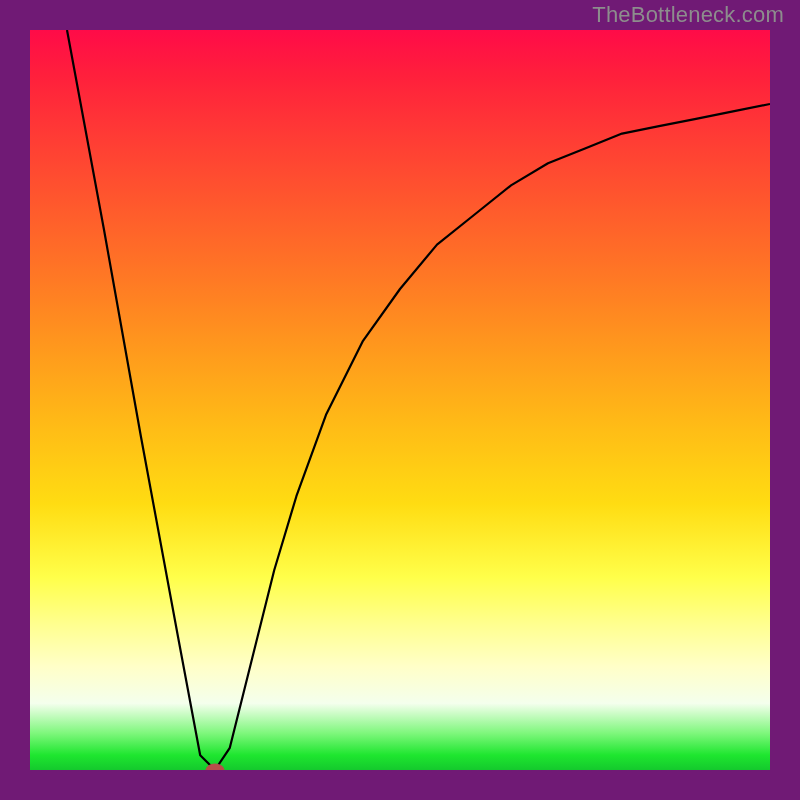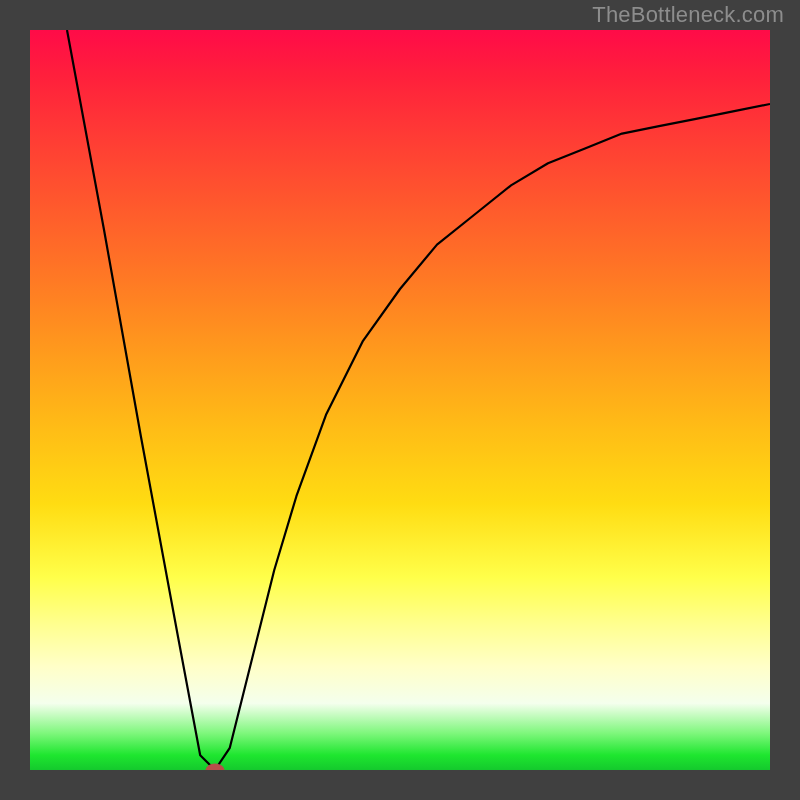--- a/index.html
+++ b/index.html
@@ -8,21 +8,21 @@
     width: 800px;
     height: 800px;
     background: #000;
     font-family: Arial, Helvetica, sans-serif;
     overflow: hidden;
   }
   .frame {
     position: relative;
     width: 800px;
     height: 800px;
-    background: #404040;
+    background: #701a75;
   }
   .plot-area {
     position: absolute;
     left: 30px;
     top: 30px;
     width: 740px;
     height: 740px;
     background: linear-gradient(
       to bottom,
       #ff0b48 0%,

